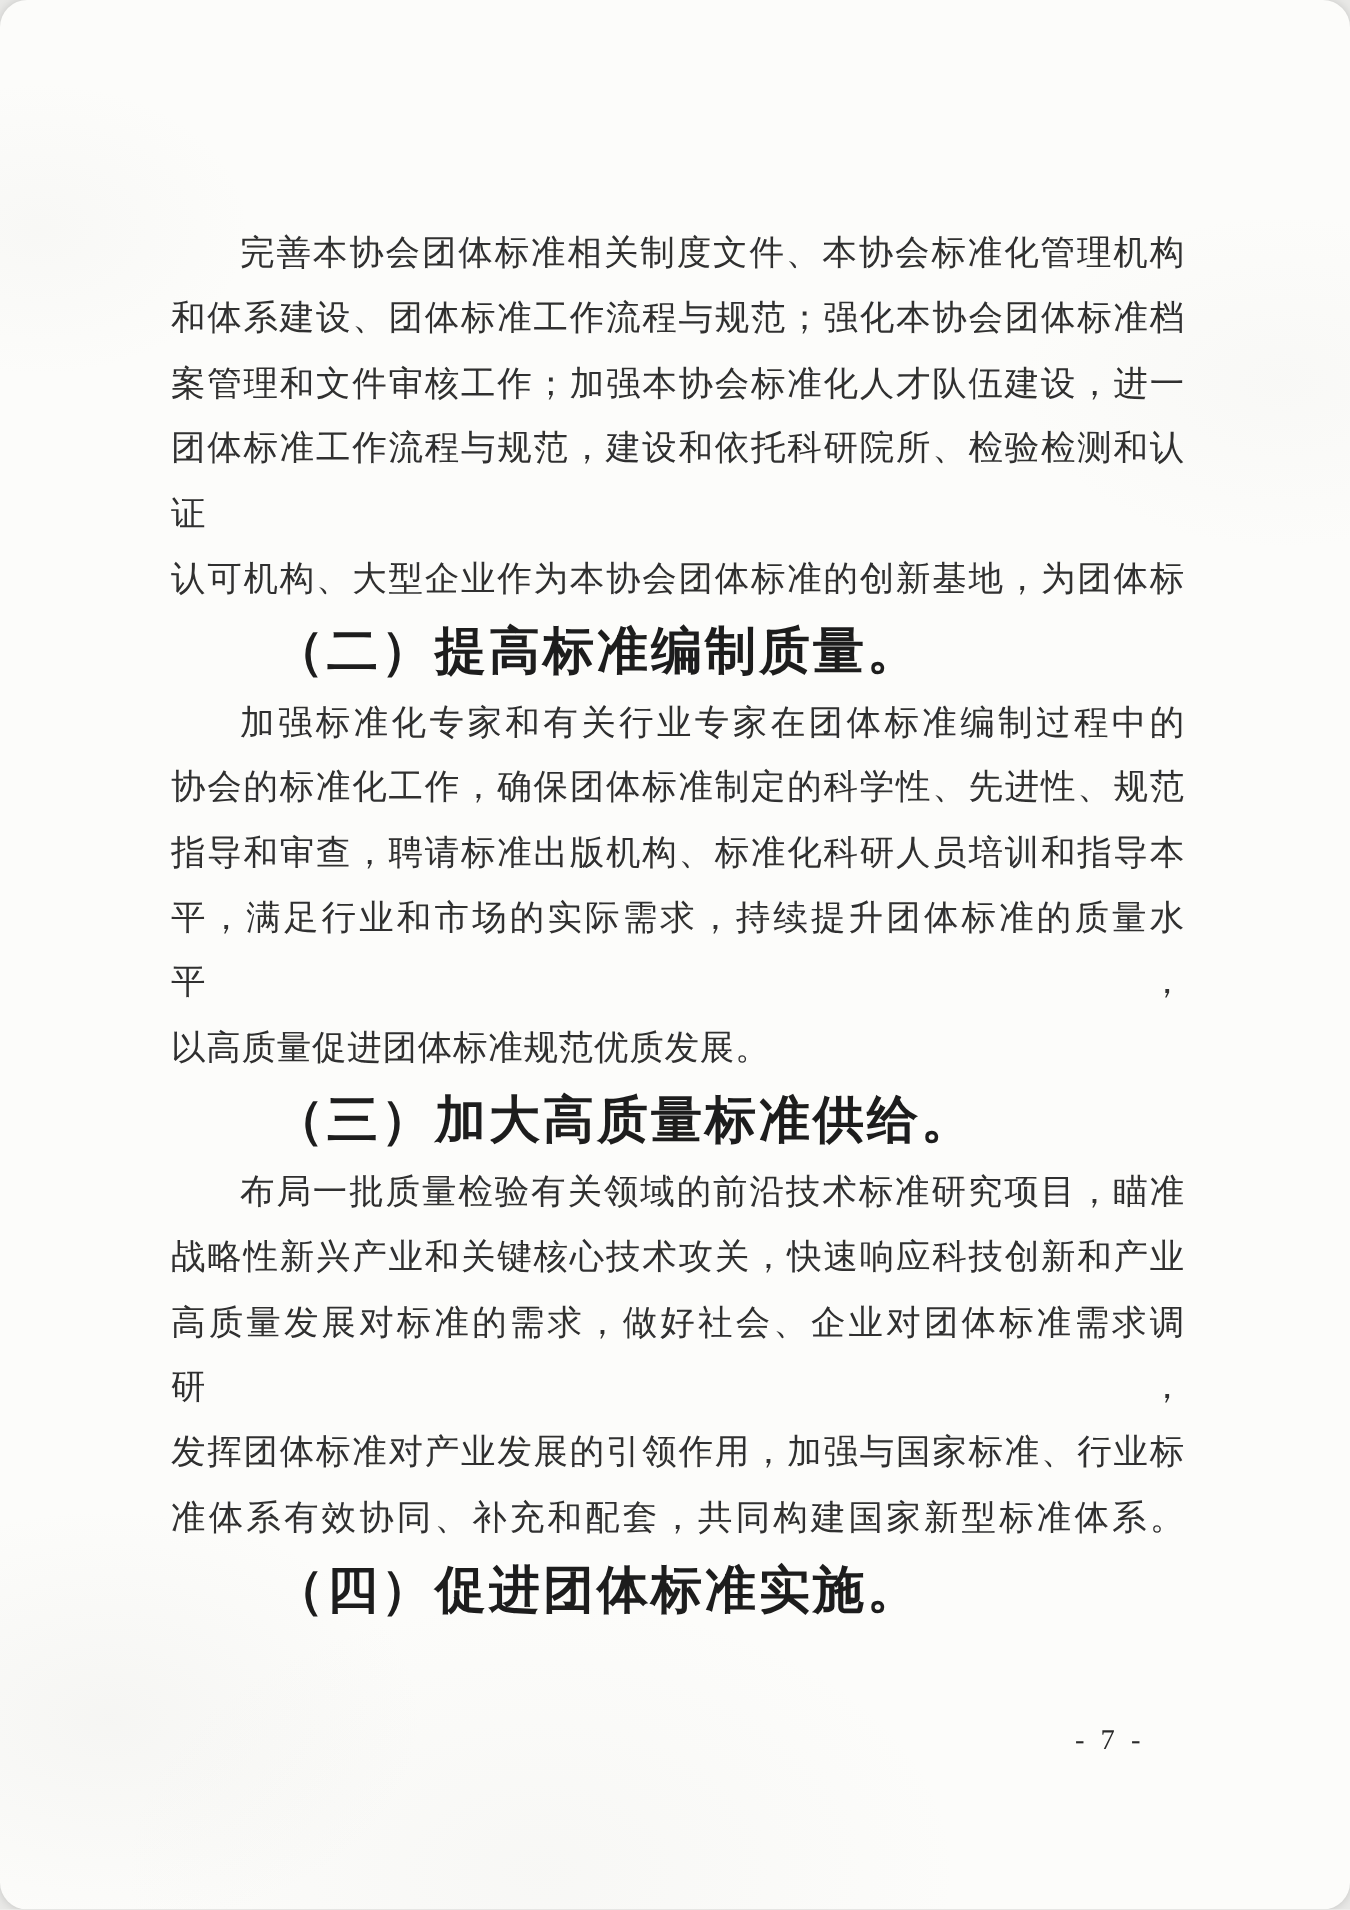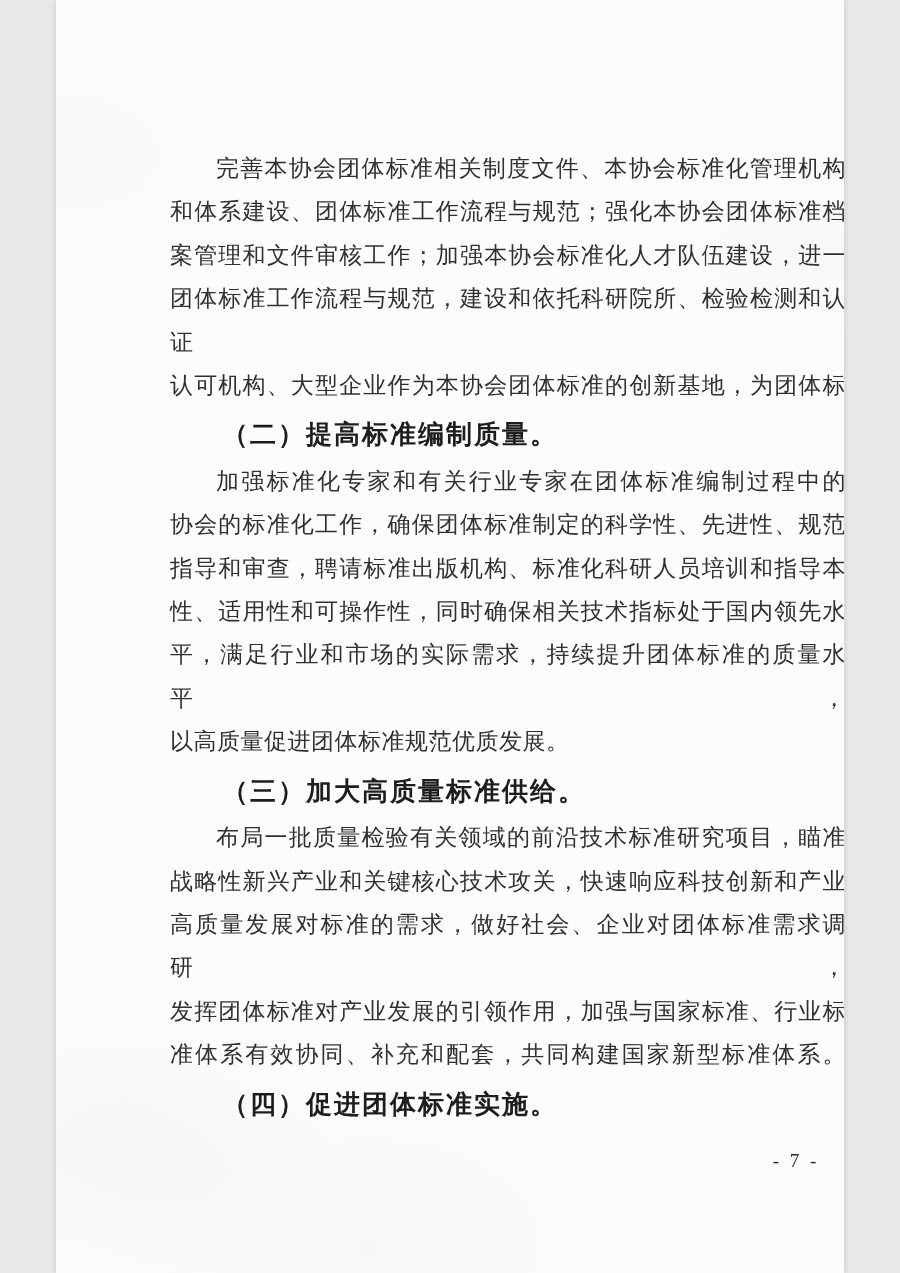--- a/index.html
+++ b/index.html
@@ -3,31 +3,32 @@
 <meta charset="utf-8">
 <style>
   html, body {
     margin: 0;
     padding: 0;
     background: #e8e8e6;
     font-family: "Liberation Serif", "DejaVu Serif", serif;
   }
   .page {
     position: relative;
-    width: 788px;
+    width: 900px;
     height: 1273px;
     margin: 0 auto;
     background-color: #fcfcfa;
     background-image:
       radial-gradient(ellipse 300px 200px at 8% 90%, rgba(190,190,185,0.10), rgba(190,190,185,0) 70%),
       radial-gradient(ellipse 250px 160px at 95% 20%, rgba(200,200,195,0.07), rgba(200,200,195,0) 70%),
       radial-gradient(ellipse 400px 260px at 40% 98%, rgba(195,195,190,0.08), rgba(195,195,190,0) 70%),
       radial-gradient(ellipse 200px 140px at 3% 12%, rgba(200,200,195,0.08), rgba(200,200,195,0) 70%);
     overflow: hidden;
     box-shadow: 0 0 6px rgba(0,0,0,0.15);
+    border-radius: 18px;
   }
   .content {
     position: absolute;
     left: 114px;
     top: 147px;
     width: 676px;
     color: #303030;
     font-size: 23px;
     line-height: 43.4px;
     letter-spacing: 0.5px;
@@ -38,21 +39,21 @@
   }
   .line.j {
     text-align-last: justify;
   }
   .line.indent {
     text-indent: 2em;
   }
   .heading {
     font-weight: 700;
     color: #1d1d1d;
-    font-size: 26px;
+    font-size: 34px;
     letter-spacing: 2px;
     line-height: 43.4px;
     margin: 6px 0 3px 0;
     text-indent: 2em;
   }
   .page-number {
     position: absolute;
     top: 1150px;
     left: 700px;
     width: 80px;
@@ -73,21 +74,20 @@
     <div class="line j">和体系建设、团体标准工作流程与规范；强化本协会团体标准档</div>
     <div class="line j">案管理和文件审核工作；加强本协会标准化人才队伍建设，进一</div>
     <div class="line j">团体标准工作流程与规范，建设和依托科研院所、检验检测和认证</div>
     <div class="line j">认可机构、大型企业作为本协会团体标准的创新基地，为团体标</div>
 
     <div class="heading">（二）提高标准编制质量。</div>
 
     <div class="line indent j">加强标准化专家和有关行业专家在团体标准编制过程中的</div>
     <div class="line j">协会的标准化工作，确保团体标准制定的科学性、先进性、规范</div>
     <div class="line j">指导和审查，聘请标准出版机构、标准化科研人员培训和指导本</div>
-    <div class="line j">性、适用性和可操作性，同时确保相关技术指标处于国内领先水</div>
     <div class="line j">平，满足行业和市场的实际需求，持续提升团体标准的质量水平，</div>
     <div class="line">以高质量促进团体标准规范优质发展。</div>
 
     <div class="heading">（三）加大高质量标准供给。</div>
 
     <div class="line indent j">布局一批质量检验有关领域的前沿技术标准研究项目，瞄准</div>
     <div class="line j">战略性新兴产业和关键核心技术攻关，快速响应科技创新和产业</div>
     <div class="line j">高质量发展对标准的需求，做好社会、企业对团体标准需求调研，</div>
     <div class="line j">发挥团体标准对产业发展的引领作用，加强与国家标准、行业标</div>
     <div class="line j">准体系有效协同、补充和配套，共同构建国家新型标准体系。</div>

